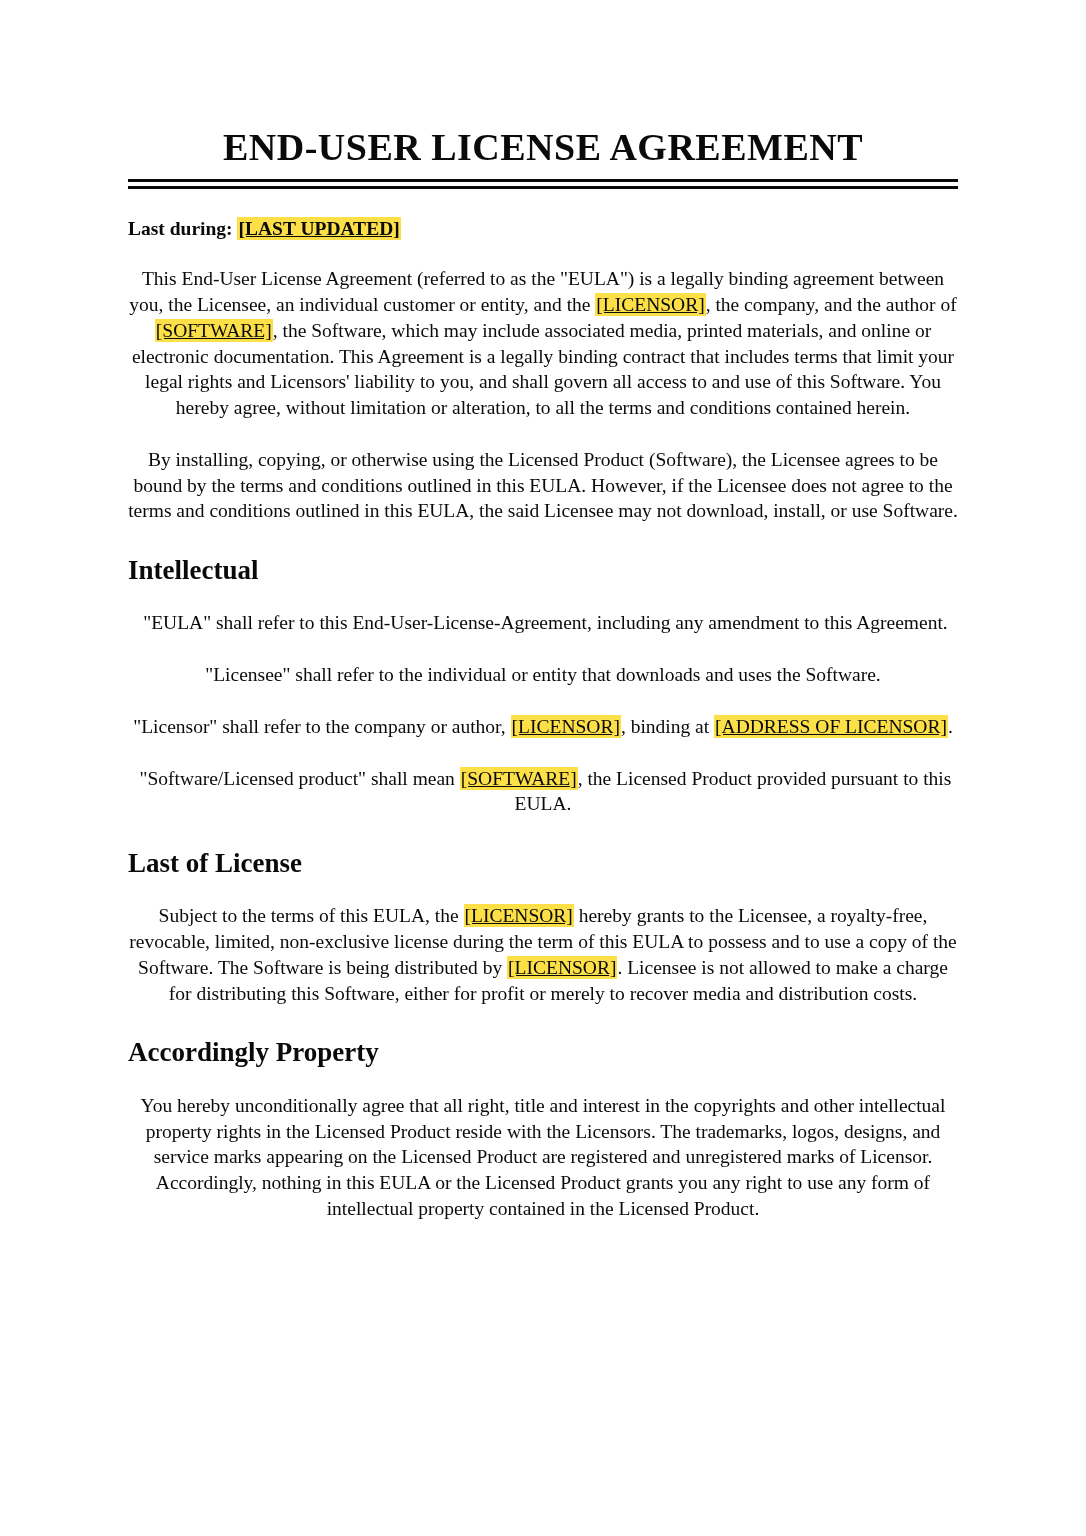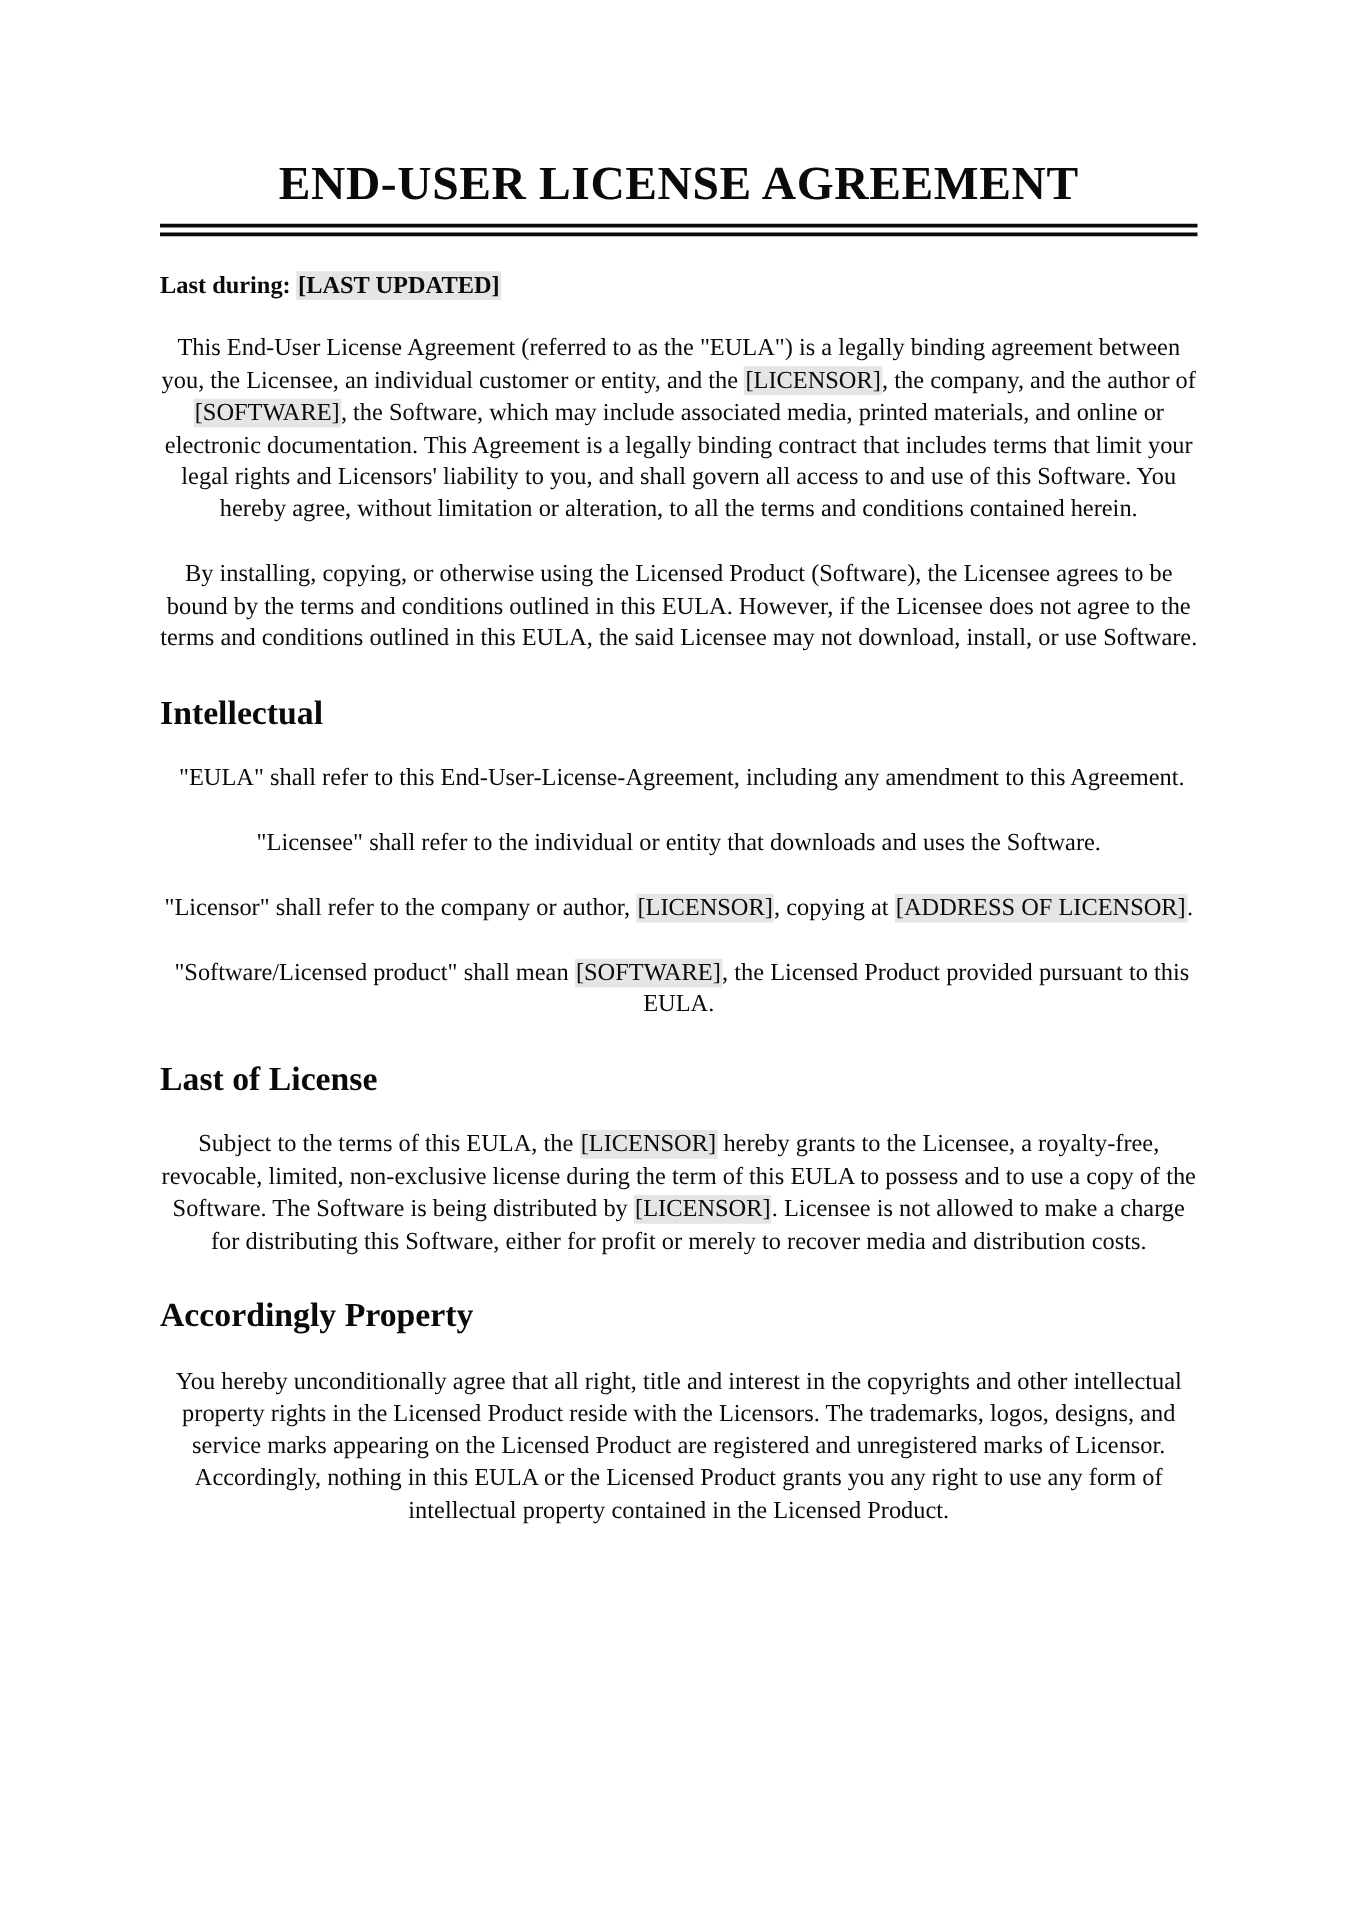--- a/index.html
+++ b/index.html
@@ -51,23 +51,24 @@
     white-space: pre-wrap;
     text-align: center;
   }
   .section-heading {
     font-size: 27px;
     font-weight: bold;
     line-height: 1.2;
     margin: 30px 0 24px 0;
   }
   mark.hl {
-    background: #e5e5e5;
+    background: #fde047;
     color: inherit;
     padding: 1px 1px;
+    text-decoration: underline;
   }
   .last-updated mark.hl {
     font-weight: bold;
   }
 </style>
 </head>
 <body>
 
 <div class="page">
   <h1 class="doc-title">END-USER LICENSE AGREEMENT</h1>
@@ -75,20 +76,20 @@
   <div class="title-rule"></div>
 
   <p class="last-updated"><strong>Last during: </strong><mark class="hl">[LAST UPDATED]</mark></p>
 
   <div id="doc-body">
       <p class="para"><span>This End-User License Agreement (referred to as the "EULA") is a legally binding agreement between you, the Licensee, an individual customer or entity, and the </span><mark class="hl">[LICENSOR]</mark><span>, the company, and the author of </span><mark class="hl">[SOFTWARE]</mark><span>, the Software, which may include associated media, printed materials, and online or electronic documentation. This Agreement is a legally binding contract that includes terms that limit your legal rights and Licensors' liability to you, and shall govern all access to and use of this Software. You hereby agree, without limitation or alteration, to all the terms and conditions contained herein.</span></p>
       <p class="para"><span>By installing, copying, or otherwise using the Licensed Product (Software), the Licensee agrees to be bound by the terms and conditions outlined in this EULA. However, if the Licensee does not agree to the terms and conditions outlined in this EULA, the said Licensee may not download, install, or use Software.</span></p>
       <h2 class="section-heading">Intellectual</h2>
       <p class="para"><span> "EULA" shall refer to this End-User-License-Agreement, including any amendment to this Agreement.</span></p>
       <p class="para"><span>"Licensee" shall refer to the individual or entity that downloads and uses the Software.</span></p>
-      <p class="para"><span>"Licensor" shall refer to the company or author, </span><mark class="hl">[LICENSOR]</mark><span>, copying at </span><mark class="hl">[ADDRESS OF LICENSOR]</mark><span>.</span></p>
+      <p class="para"><span>"Licensor" shall refer to the company or author, </span><mark class="hl">[LICENSOR]</mark><span>, binding at </span><mark class="hl">[ADDRESS OF LICENSOR]</mark><span>.</span></p>
       <p class="para"><span> "Software/Licensed product" shall mean </span><mark class="hl">[SOFTWARE]</mark><span>, the Licensed Product provided pursuant to this EULA.</span></p>
       <h2 class="section-heading">Last of License</h2>
       <p class="para"><span>Subject to the terms of this EULA, the </span><mark class="hl">[LICENSOR]</mark><span> hereby grants to the Licensee, a royalty-free, revocable, limited, non-exclusive license during the term of this EULA to possess and to use a copy of the Software. The Software is being distributed by </span><mark class="hl">[LICENSOR]</mark><span>. Licensee is not allowed to make a charge for distributing this Software, either for profit or merely to recover media and distribution costs.</span></p>
       <h2 class="section-heading">Accordingly Property</h2>
       <p class="para"><span>You hereby unconditionally agree that all right, title and interest in the copyrights and other intellectual property rights in the Licensed Product reside with the Licensors. The trademarks, logos, designs, and service marks appearing on the Licensed Product are registered and unregistered marks of Licensor.  Accordingly, nothing in this EULA or the Licensed Product grants you any right to use any form of intellectual property contained in the Licensed Product.</span></p>
     </div>
 </div>
 
 </body></html>

